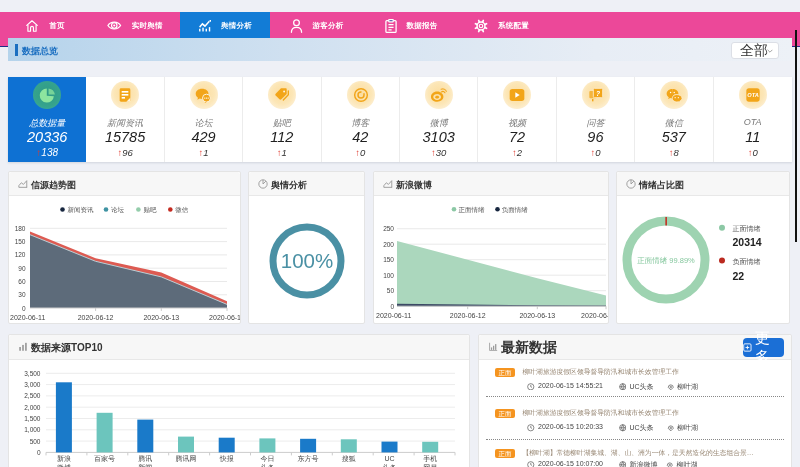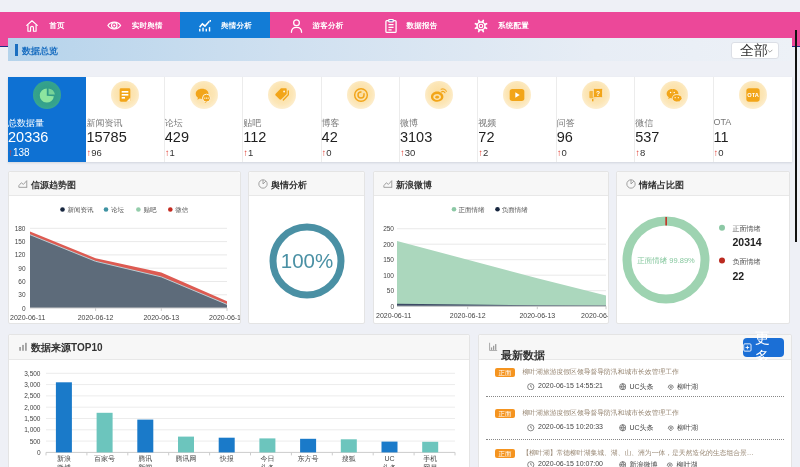--- a/index.html
+++ b/index.html
@@ -15,21 +15,21 @@
 
 
 #secbar { left:8px; top:38px; width:784px; height:23px; background:linear-gradient(90deg,#b5d3eb 0%,#cfe0f0 35%,#e7edf5 75%,#edf1f7 100%); }
 #secbar .tick { position:absolute; left:7.4px; top:5.5px; width:2.5px; height:12px; background:#1a6ec0; }
 #secbar .t { position:absolute; left:14px; top:7px; font-size:9px; font-weight:bold; color:#1a6ec0; }
 #dropdown { left:731px; top:42px; width:48px; height:17px; background:#fff; border:1px solid #dcdfe6; border-radius:3px; font-size:14px; color:#333; line-height:15px; padding-left:8px; }
 #dropdown .caret { position:absolute; right:5px; top:5px; width:6px; height:6px; }
 
 
 #stats { left:8px; top:77px; width:784px; height:85px; background:#fff; display:flex; box-shadow:0 1px 2px rgba(120,130,150,0.25); }
-.scard { width:78.4px; height:85px; position:relative; border-right:1px solid #ececec; text-align:left; }
+.scard { width:78.4px; height:85px; position:relative; border-right:1px solid #ececec; text-align:center;font-style:italic; }
 .scard:last-child { border-right:none; }
 .scard.blue { background:#0e71d3; border-right:none; }
 .scard .circ { position:absolute; left:25px; top:4px; width:28px; height:28px; border-radius:50%; background:radial-gradient(circle at 50% 45%, #fbdda0 0%, #fce6b6 50%, #fdf0d6 80%, #fdf6e8 100%); display:flex; align-items:center; justify-content:center; }
 .scard.blue .circ { background:radial-gradient(circle at 50% 45%, #2f9a85 0%, #35a38d 60%, #3fae97 100%); }
 .scard .lbl { position:absolute; top:40px; width:100%; font-size:9px; color:#777; }
 .scard .num { position:absolute; top:52px; width:100%; font-size:14.5px; color:#1f1f1f; }
 .scard .chg { position:absolute; top:69.5px; width:100%; font-size:9.5px; color:#333; }
 .scard .chg .ar { color:#e03a2e; font-weight:bold; }
 .scard.blue .chg { font-size:10px; }
 .scard.blue .lbl, .scard.blue .num, .scard.blue .chg { color:#fff; }
@@ -452,21 +452,21 @@
 </div>
 
 <div class="panel" style="left:478px;top:334px;width:314px;height:150px;">
   <div class="phead" style="height:25px;">
     <svg width="10" height="10" viewBox="0 0 24 24" fill="#999">
         <path d="M3 2 v19 h19 v-2 H5 V2 Z"></path>
         <rect x="7" y="13" width="3" height="6"></rect>
         <rect x="12" y="9" width="3" height="10"></rect>
         <rect x="17" y="5" width="3" height="14"></rect>
       </svg>
-    <div class="pt" style="top:13px;font-size:11px;">最新数据</div>
+    <div class="pt" style="top:4px;font-size:14px;">最新数据</div>
     <div style="position:absolute;right:7px;top:3px;width:41px;height:19px;background:#1b6fd6;border-radius:4px;color:#fff;font-size:15px;display:flex;align-items:center;justify-content:center;font-family:Liberation Serif, serif;">
       <svg width="9" height="9" viewBox="0 0 24 24" fill="none" stroke="#fff" stroke-width="2.4" style="margin-right:3px">
           <rect x="2" y="2" width="20" height="20" rx="3"></rect>
           <path d="M12 7 V17 M7 12 H17"></path>
         </svg>更多
     </div>
   </div>
 </div>
 
 <div class="tagz" style="left:495px;top:368px;">正面</div>

